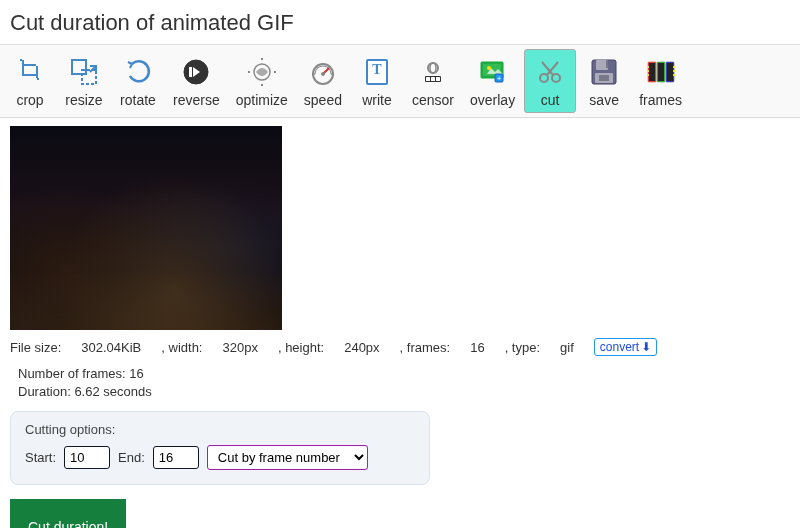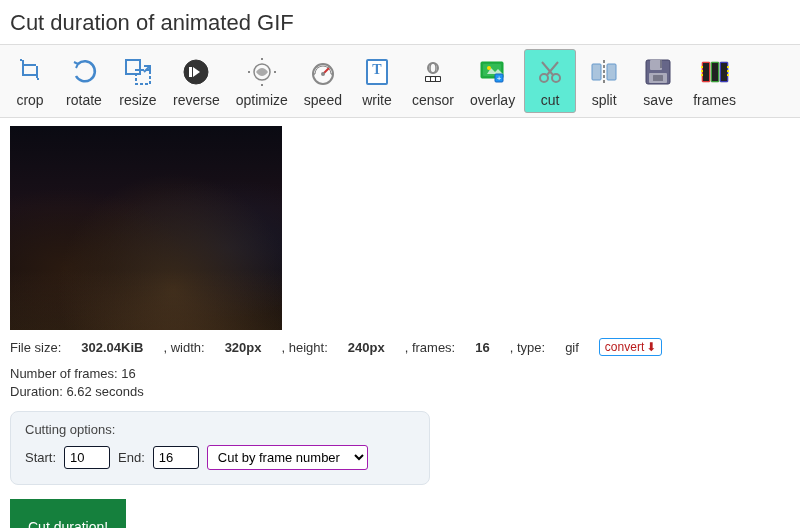--- a/index.html
+++ b/index.html
@@ -98,41 +98,42 @@
     
     .file-info {
       font-size: 13px;
       color: #333;
       margin-bottom: 10px;
       display: flex;
       align-items: center;
       gap: 20px;
       flex-wrap: wrap;
     }
-    .file-info .bold { font-weight: bold; }
+    .file-info .bold { font-weight: normal; }
     .convert-btn {
       background: #fff;
       border: 1px solid #2196F3;
-      color: #b91c1c;
+      color: #1d4ed8;
       padding: 1px 5px;
       border-radius: 3px;
       cursor: pointer;
       font-size: 12px;
       display: inline-flex;
       align-items: center;
       gap: 2px;
     }
 
     
     .stats {
       margin-bottom: 12px;
     }
     .stats p {
       font-size: 13px;
       margin-bottom: 3px;
+      margin-left: 8px;
     }
 
     
     .cutting-options {
       background: #f0f4f8;
       border: 1px solid #dce3ea;
       border-radius: 8px;
       padding: 10px 14px 14px 14px;
       margin-bottom: 14px;
       max-width: 420px;
@@ -193,37 +194,37 @@
         <line x1="6" y1="4" x2="8" y2="4" stroke="#4488cc" stroke-width="2"></line>
         <line x1="24" y1="22" x2="24" y2="24" stroke="#4488cc" stroke-width="2"></line>
       </svg>
     </div>
     <span class="tool-label">crop</span>
   </div>
 
   <div class="tool-item">
     <div class="tool-icon">
       <svg width="32" height="32" viewBox="0 0 32 32" fill="none">
-        <path d="M10 8 A10 10 0 1 1 8 20" stroke="#4488cc" stroke-width="2.5" fill="none"></path>
-        <polyline points="6,6 10,8 8,12" stroke="#4488cc" stroke-width="2" fill="none"></polyline>
-      </svg>
-    </div>
-    <span class="tool-label">rotate</span>
-  </div>
-
-  <div class="tool-item">
-    <div class="tool-icon">
-      <svg width="32" height="32" viewBox="0 0 32 32" fill="none">
         <rect x="4" y="4" width="14" height="14" stroke="#4488cc" stroke-width="2" fill="none"></rect>
         <rect x="14" y="14" width="14" height="14" stroke="#4488cc" stroke-width="2" fill="none" stroke-dasharray="3,2"></rect>
         <polyline points="22,10 28,10 28,16" stroke="#4488cc" stroke-width="2" fill="none"></polyline>
         <line x1="22" y1="16" x2="28" y2="10" stroke="#4488cc" stroke-width="2"></line>
       </svg>
     </div>
     <span class="tool-label">resize</span>
+  </div>
+
+  <div class="tool-item">
+    <div class="tool-icon">
+      <svg width="32" height="32" viewBox="0 0 32 32" fill="none">
+        <path d="M10 8 A10 10 0 1 1 8 20" stroke="#4488cc" stroke-width="2.5" fill="none"></path>
+        <polyline points="6,6 10,8 8,12" stroke="#4488cc" stroke-width="2" fill="none"></polyline>
+      </svg>
+    </div>
+    <span class="tool-label">rotate</span>
   </div>
 
   <div class="tool-item">
     <div class="tool-icon">
       <svg width="32" height="32" viewBox="0 0 32 32">
         <circle cx="16" cy="16" r="12" fill="#333" stroke="#333" stroke-width="1"></circle>
         <polygon points="20,16 13,11 13,21" fill="white"></polygon>
         <rect x="9" y="11" width="3" height="10" fill="white"></rect>
       </svg>
     </div>
@@ -304,30 +305,20 @@
       <svg width="32" height="32" viewBox="0 0 32 32" fill="none">
         <circle cx="10" cy="22" r="4" stroke="#888" stroke-width="2" fill="none"></circle>
         <circle cx="22" cy="22" r="4" stroke="#888" stroke-width="2" fill="none"></circle>
         <line x1="13" y1="19" x2="24" y2="6" stroke="#888" stroke-width="2"></line>
         <line x1="19" y1="19" x2="8" y2="6" stroke="#888" stroke-width="2"></line>
       </svg>
     </div>
     <span class="tool-label">cut</span>
   </div>
 
-  <div class="tool-item">
-    <div class="tool-icon">
-      <svg width="32" height="32" viewBox="0 0 32 32" fill="none">
-        <line x1="16" y1="4" x2="16" y2="28" stroke="#888" stroke-width="2" stroke-dasharray="3,2"></line>
-        <rect x="4" y="8" width="9" height="16" rx="1" fill="#aac4dd" stroke="#6699cc" stroke-width="1"></rect>
-        <rect x="19" y="8" width="9" height="16" rx="1" fill="#aac4dd" stroke="#6699cc" stroke-width="1"></rect>
-      </svg>
-    </div>
-    <span class="tool-label">split</span>
-  </div>
 
   <div class="tool-item">
     <div class="tool-icon">
       <svg width="32" height="32" viewBox="0 0 32 32" fill="none">
         <rect x="4" y="4" width="24" height="24" rx="2" fill="#668" stroke="#446" stroke-width="1"></rect>
         <rect x="8" y="4" width="12" height="10" rx="1" fill="#aab"></rect>
         <rect x="18" y="4" width="2" height="8" fill="#778"></rect>
         <rect x="7" y="17" width="18" height="10" rx="1" fill="#aab"></rect>
         <rect x="11" y="19" width="10" height="6" rx="0.5" fill="#778"></rect>
       </svg>

